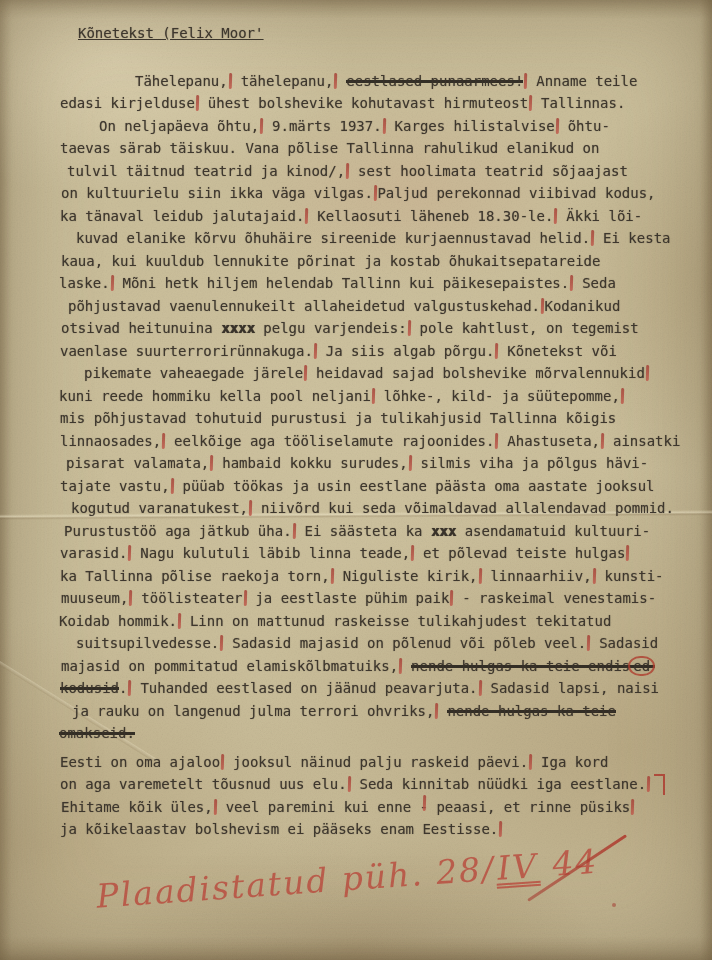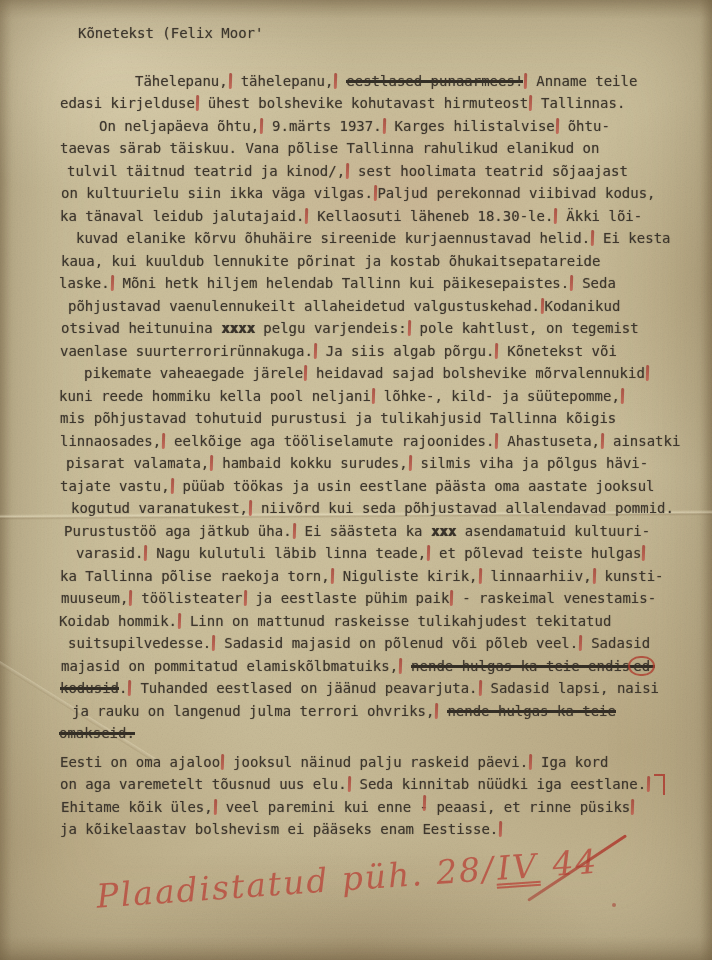--- a/index.html
+++ b/index.html
@@ -22,21 +22,21 @@
     font-family:"DejaVu Sans Mono","Liberation Mono",monospace;
   }
   .grain{position:absolute;inset:0;mix-blend-mode:multiply;opacity:.13;pointer-events:none;}
   .crease1{position:absolute;left:0;top:512px;width:712px;height:6px;transform:rotate(-.35deg);
     background:linear-gradient(to bottom, transparent, rgba(246,238,210,.45) 40%, rgba(120,100,70,.22) 70%, transparent);}
   .crease2{position:absolute;left:-30px;top:705px;width:200px;height:4px;transform:rotate(32deg);
     background:linear-gradient(to bottom, rgba(244,236,208,.35), rgba(126,106,72,.2));}
 
   .text-block{position:absolute;left:60px;top:22px;right:16px;color:rgba(56,50,41,0.92);
     font-size:14px;line-height:22.5px;text-shadow:0 0 1px rgba(56,50,42,0.55);white-space:nowrap;}
-  .title-line{margin-bottom:25px;}
+  .title-line{margin-bottom:25px;text-decoration:underline;}
   .line{white-space:nowrap;}
   .line:nth-child(3n){transform:translateX(1px);}
   .line:nth-child(5n){transform:translateX(-1px);}
 
   .rbar{display:inline-block;width:2.5px;height:16px;border-radius:1.5px;
     background:linear-gradient(#a63e34,#c25a4b);opacity:.82;vertical-align:-3px;
     margin:0 1px;transform:rotate(1.6deg);}
   .strike{background-image:linear-gradient(to bottom, transparent 44%, rgba(32,28,23,.88) 44%, rgba(32,28,23,.88) 62%, transparent 62%);}
   .circled{border:2px solid rgba(178,62,48,.8);border-radius:50% / 55%;padding:0 3px;margin:0 -2px;}
   .overstrike{font-weight:bold;text-shadow:.8px 0 0 currentColor, 0 0 1px rgba(56,50,42,0.55);}
@@ -79,27 +79,27 @@
         <div class="line" style="margin-left: 0px;"><span>laske.</span><span class="rbar"></span><span> Mõni hetk hiljem helendab Tallinn kui päikesepaistes.</span><span class="rbar"></span><span> Seda</span></div>
         <div class="line" style="margin-left: 8px;"><span>põhjustavad vaenulennukeilt allaheidetud valgustuskehad.</span><span class="rbar"></span><span>Kodanikud</span></div>
         <div class="line" style="margin-left: 0px;"><span>otsivad heitunuina </span><span class="overstrike">xxxx</span><span> pelgu varjendeis:</span><span class="rbar"></span><span> pole kahtlust, on tegemist</span></div>
         <div class="line" style="margin-left: 0px;"><span>vaenlase suurterrorirünnakuga.</span><span class="rbar"></span><span> Ja siis algab põrgu.</span><span class="rbar"></span><span> Kõnetekst või</span></div>
         <div class="line" style="margin-left: 24px;"><span>pikemate vaheaegade järele</span><span class="rbar"></span><span> heidavad sajad bolshevike mõrvalennukid</span><span class="rbar"></span></div>
         <div class="line" style="margin-left: 0px;"><span>kuni reede hommiku kella pool neljani</span><span class="rbar"></span><span> lõhke-, kild- ja süütepomme,</span><span class="rbar"></span></div>
         <div class="line" style="margin-left: 0px;"><span>mis põhjustavad tohutuid purustusi ja tulikahjusid Tallinna kõigis</span></div>
         <div class="line" style="margin-left: 0px;"><span>linnaosades,</span><span class="rbar"></span><span> eelkõige aga tööliselamute rajoonides.</span><span class="rbar"></span><span> Ahastuseta,</span><span class="rbar"></span><span> ainsatki</span></div>
         <div class="line" style="margin-left: 5px;"><span>pisarat valamata,</span><span class="rbar"></span><span> hambaid kokku surudes,</span><span class="rbar"></span><span> silmis viha ja põlgus hävi-</span></div>
         <div class="line" style="margin-left: 0px;"><span>tajate vastu,</span><span class="rbar"></span><span> püüab töökas ja usin eestlane päästa oma aastate jooksul</span></div>
-        <div class="line" style="margin-left: 12px;"><span>kogutud varanatukest,</span><span class="rbar"></span><span> niivõrd kui seda põhjustavad allalendavad pommid.</span></div>
+        <div class="line" style="margin-left: 12px;"><span>kogutud varanatukest,</span><span class="rbar"></span><span> niivõrd kui seda võimaldavad allalendavad pommid.</span></div>
         <div class="line" style="margin-left: 3px;"><span>Purustustöö aga jätkub üha.</span><span class="rbar"></span><span> Ei säästeta ka </span><span class="overstrike">xxx</span><span> asendamatuid kultuuri-</span></div>
-        <div class="line" style="margin-left: 16px;"><span>varasid.</span><span class="rbar"></span><span> Nagu kulutuli läbib linna teade,</span><span class="rbar"></span><span> et põlevad teiste hulgas</span><span class="rbar"></span></div>
+        <div class="line" style="margin-left: 0px;"><span>varasid.</span><span class="rbar"></span><span> Nagu kulutuli läbib linna teade,</span><span class="rbar"></span><span> et põlevad teiste hulgas</span><span class="rbar"></span></div>
         <div class="line" style="margin-left: 0px;"><span>ka Tallinna põlise raekoja torn,</span><span class="rbar"></span><span> Niguliste kirik,</span><span class="rbar"></span><span> linnaarhiiv,</span><span class="rbar"></span><span> kunsti-</span></div>
         <div class="line" style="margin-left: 0px;"><span>muuseum,</span><span class="rbar"></span><span> töölisteater</span><span class="rbar"></span><span> ja eestlaste pühim paik</span><span class="rbar"></span><span> - raskeimal venestamis-</span></div>
         <div class="line" style="margin-left: 0px;"><span>Koidab hommik.</span><span class="rbar"></span><span> Linn on mattunud raskeisse tulikahjudest tekitatud</span></div>
-        <div class="line" style="margin-left: 8px;"><span>suitsupilvedesse.</span><span class="rbar"></span><span> Sadasid majasid on põlenud või põleb veel.</span><span class="rbar"></span><span> Sadasid</span></div>
+        <div class="line" style="margin-left: 16px;"><span>suitsupilvedesse.</span><span class="rbar"></span><span> Sadasid majasid on põlenud või põleb veel.</span><span class="rbar"></span><span> Sadasid</span></div>
         <div class="line" style="margin-left: 0px;"><span>majasid on pommitatud elamiskõlbmatuiks,</span><span class="rbar"></span><span> </span><span class="strike">nende hulgas ka teie endis</span><span class="strike circled">ed</span></div>
         <div class="line" style="margin-left: 0px;"><span class="strike">kodusid</span><span>.</span><span class="rbar"></span><span> Tuhanded eestlased on jäänud peavarjuta.</span><span class="rbar"></span><span> Sadasid lapsi, naisi</span></div>
         <div class="line" style="margin-left: 12px;"><span>ja rauku on langenud julma terrori ohvriks,</span><span class="rbar"></span><span> </span><span class="strike">nende hulgas ka teie</span></div>
         <div class="line" style="margin-left: 0px;"><span class="strike">omakseid.</span></div>
         <div class="line" style="margin-left: 0px; margin-top: 6px;"><span>Eesti on oma ajaloo</span><span class="rbar"></span><span> jooksul näinud palju raskeid päevi.</span><span class="rbar"></span><span> Iga kord</span></div>
         <div class="line" style="margin-left: 0px;"><span>on aga varemetelt tõusnud uus elu.</span><span class="rbar"></span><span> Seda kinnitab nüüdki iga eestlane.</span><span class="rbar"></span><span class="rhook"></span></div>
         <div class="line" style="margin-left: 0px;"><span>Ehitame kõik üles,</span><span class="rbar"></span><span> veel paremini kui enne </span><span class="dashbar">-<span class="rbar"></span></span><span> peaasi, et rinne püsiks</span><span class="rbar"></span></div>
         <div class="line" style=""><span>ja kõikelaastav bolshevism ei pääseks enam Eestisse.</span><span class="rbar"></span></div>
       </div>
   </div>

